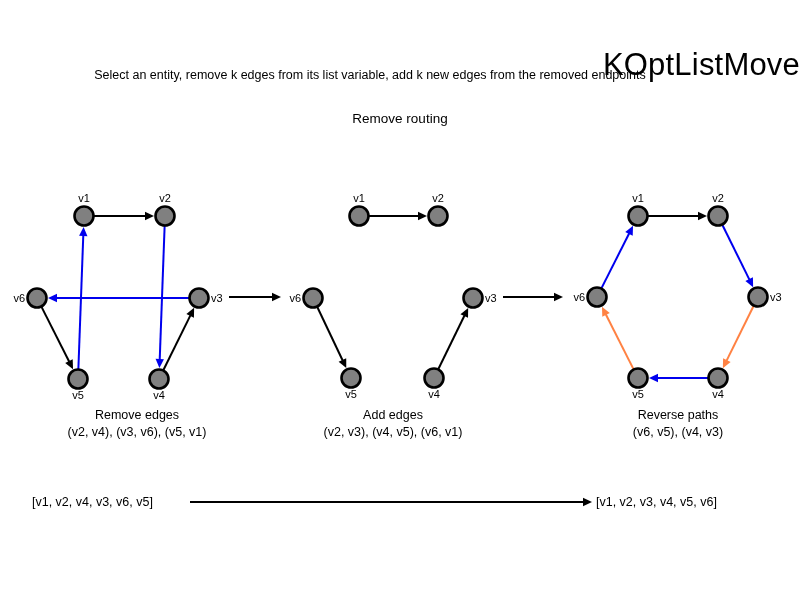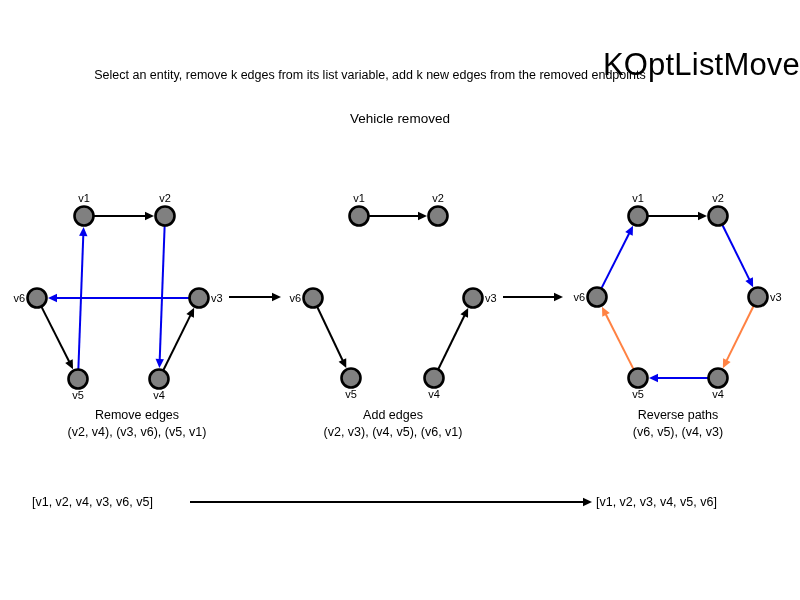--- a/index.html
+++ b/index.html
@@ -69,21 +69,21 @@
     fill: #808080;
     stroke: #000000;
     stroke-width: 2.6;
   }
 </style>
 </head>
 <body>
 
 <h1 id="page-title">KOptListMove</h1>
 <div id="page-subtitle">Select an entity, remove k edges from its list variable, add k new edges from the removed endpoints</div>
-<div id="section-title">Vehicle removed</div>
+<div id="section-title">Remove routing</div>
 
 <svg id="diagram-canvas" width="800" height="600" viewBox="0 0 800 600" xmlns="http://www.w3.org/2000/svg">
   <g id="edges-layer">
       <g>
         <line x1="94" y1="216" x2="145.6" y2="216" stroke="#000000" stroke-width="2" stroke-linecap="butt"></line>
         <polygon points="154,216 145,220.2 145,211.8" fill="#000000"></polygon>
       </g>
       <g>
         <line x1="41.516141612516684" y1="306.9221334296061" x2="69.23868527171764" y2="361.6910611465641" stroke="#000000" stroke-width="2" stroke-linecap="butt"></line>
         <polygon points="73.03224422623165,369.18565322743325 65.22042073453207,363.0525126180447 72.71501281540122,359.25895366353075" fill="#000000"></polygon>

